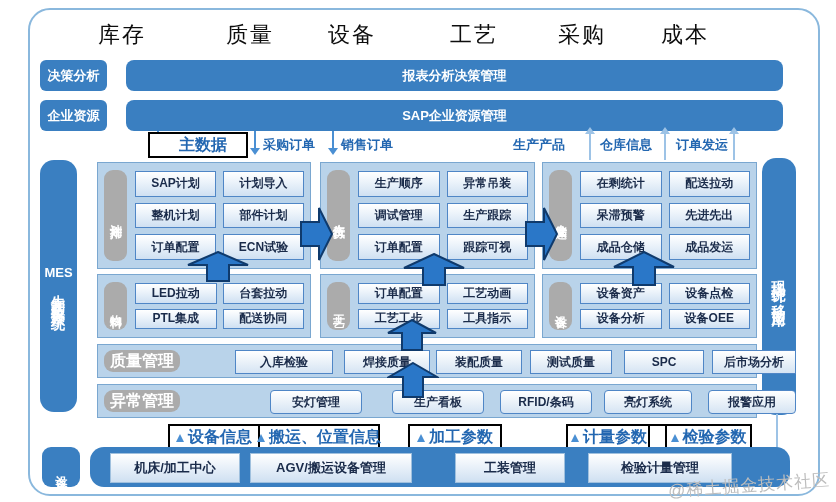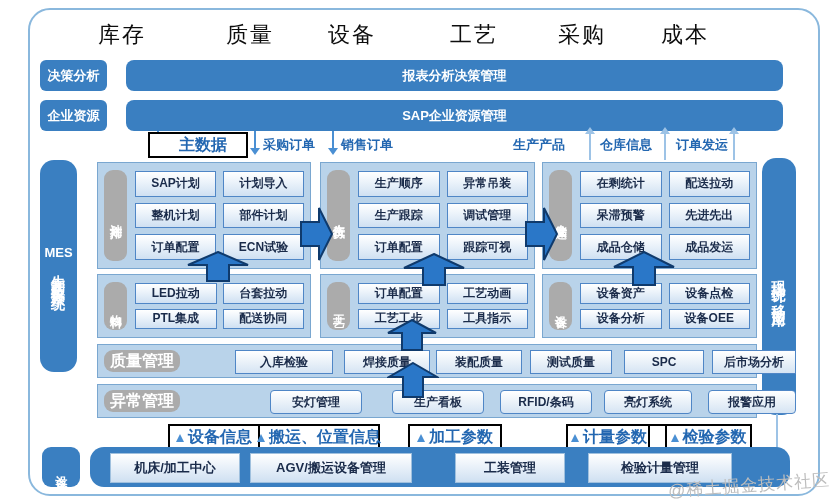--- a/index.html
+++ b/index.html
@@ -74,21 +74,21 @@
   <div class="uarrow light" style="left:660px;top:127px;height:33px">
       <i class="head"></i>
       <i class="stem"></i>
     </div>
   <span class="flowtext" style="left:676px;top:136px">订单发运</span>
   <div class="uarrow light" style="left:729px;top:127px;height:33px">
       <i class="head"></i>
       <i class="stem"></i>
     </div>
 
-  <div class="sidebar" style="left:40px;top:160px;width:37px;height:212px;gap:3px">
+  <div class="sidebar" style="left:40px;top:160px;width:37px;height:252px;gap:3px">
     <span style="font-size:13px;font-weight:700">MES</span>
     <span class="vert" style="font-size:14px">生产制造执行系统</span>
   </div>
 
   <div class="sidebar" style="left:762px;top:158px;width:34px;height:257px;gap:12px">
     <span class="vert" style="font-size:14px">现场统计</span>
     <span class="vert" style="font-size:14px">移动应用</span>
   </div>
   <div class="uarrow light" style="left:772px;top:404px;height:46px">
       <i class="head"></i>
@@ -105,22 +105,22 @@
       <div class="pbox">订单配置</div>
       <div class="pbox">ECN试验</div>
     </div>
   </div>
 
   <div class="panel" style="left:320px;top:162px;width:213px;height:105px">
     <div class="vlabel">生产执行</div>
     <div class="pgrid" style="grid-template-rows:repeat(3,1fr)">
       <div class="pbox">生产顺序</div>
       <div class="pbox">异常吊装</div>
+      <div class="pbox">调试管理</div>
       <div class="pbox">生产跟踪</div>
-      <div class="pbox">调试管理</div>
       <div class="pbox">订单配置</div>
       <div class="pbox">跟踪可视</div>
     </div>
   </div>
 
   <div class="panel" style="left:542px;top:162px;width:213px;height:105px">
     <div class="vlabel">仓储发运</div>
     <div class="pgrid" style="grid-template-rows:repeat(3,1fr)">
       <div class="pbox">在剩统计</div>
       <div class="pbox">配送拉动</div>

